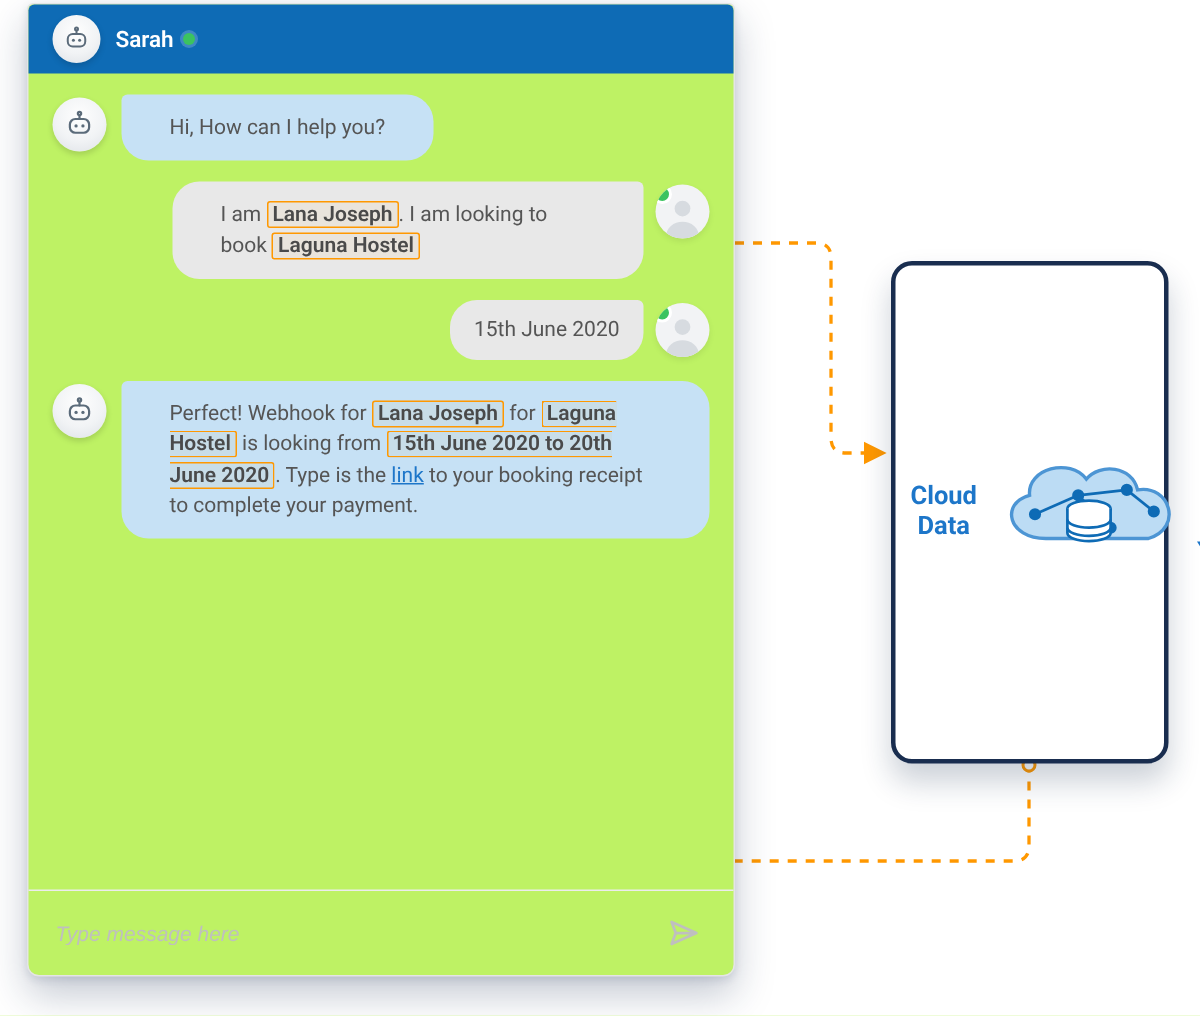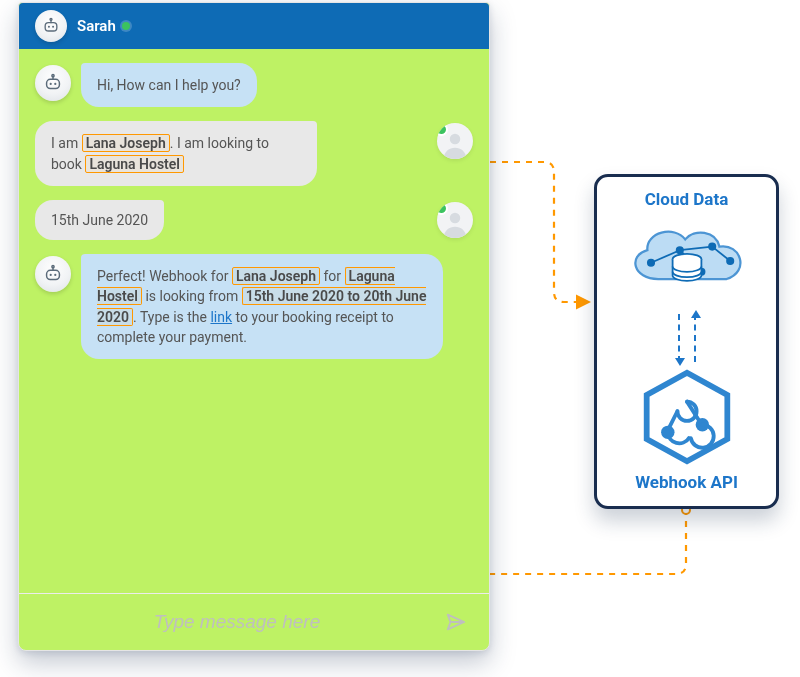--- a/index.html
+++ b/index.html
@@ -26,40 +26,40 @@
   .chat-window{position:absolute;left:18px;top:2px;width:470px;border:1px solid #e5e5e5;border-radius:4px 4px 8px 8px;background:#bef264;box-shadow:0 12px 26px rgba(25,45,79,.25),0 2px 6px rgba(25,45,79,.12);}
   .chat-header{height:46px;background:var(--blue-600);border-radius:4px 4px 0 0;display:flex;align-items:center;padding:0 16px;color:#fff;font-weight:600;}
   .robot-avatar{width:32px;height:32px;border-radius:50%;background:radial-gradient(circle at 50% 35%, #fefefe 0%, #f1f3f5 55%, #dde1e6 100%);display:flex;align-items:center;justify-content:center;box-shadow:0 2px 4px rgba(0,0,0,.15);flex:none;}
   .robot-avatar svg{width:20px;height:20px;}
   .header-avatar{margin-right:10px;}
   .chat-name{font-size:15px;}
   .chat-status-dot{width:8px;height:8px;border-radius:50%;background:var(--green-500);margin-left:6px;box-shadow:0 0 0 2px rgba(255,255,255,.2);}
   .chat-body{padding:14px 16px 10px 16px;min-height:520px;}
   .row{display:flex;margin-bottom:14px;align-items:flex-start;}
   .row.bot{justify-content:flex-start;}
-  .row.user{justify-content:space-between;}
+  .row.user{justify-content:flex-end;}
   .row .gap{width:10px;flex:none;}
   .row.bot .robot-avatar{width:36px;height:36px;margin-top:2px;}
   .row.bot .robot-avatar svg{width:22px;height:22px;}
-  .bubble{max-width:300px;padding:12px 16px;border-radius:14px;font-size:14px;line-height:1.45;word-wrap:break-word;}
+  .bubble{max-width:300px;padding:12px 32px;border-radius:14px;font-size:14px;line-height:1.45;word-wrap:break-word;}
   .bubble.bot{background:var(--blue-150);color:var(--gray-700);border-radius:4px 18px 18px 18px;}
   .bubble.user{background:var(--gray-200);color:var(--gray-700);border-radius:18px 4px 18px 18px;}
   .bubble.bot.wide{max-width:330px;}
   .user-avatar{width:36px;height:36px;border-radius:50%;background:#f2f3f5;position:relative;flex:none;margin-left:8px;margin-top:2px;box-shadow:0 2px 4px rgba(0,0,0,.08);display:flex;align-items:flex-end;justify-content:center;overflow:hidden;}
   .user-avatar svg{width:30px;height:30px;}
   .user-avatar::after{content:"";position:absolute;width:9px;height:9px;border-radius:50%;background:var(--green-500);top:0;left:-2px;border:2px solid #fff;}
   .hl{border:1.5px solid var(--orange-500);padding:0 3px;border-radius:2px;color:#4a4a4a;font-weight:600;background:rgba(255,152,0,.05);}
   .link-text{color:var(--blue-500);font-weight:400;text-decoration:underline;text-decoration-color:var(--blue-500);}
   .chat-input{border-top:1px solid #ececec;height:56px;display:flex;align-items:center;padding:0 16px;}
-  .chat-input input{flex:1;border:none;outline:none;font-size:19px;color:var(--gray-700);font-style:italic;background:transparent;text-align:center;}
+  .chat-input input{flex:1;border:none;outline:none;font-size:14px;color:var(--gray-700);font-style:italic;background:transparent;}
   .chat-input input::placeholder{color:var(--gray-400);font-style:italic;}
   .send-btn{width:34px;height:34px;display:flex;align-items:center;justify-content:center;cursor:pointer;color:var(--gray-400);}
   .send-btn svg{width:22px;height:22px;}
   
-  .cloud-card{position:absolute;left:594px;top:174px;width:185px;height:335px;border:3px solid var(--navy-900);border-radius:14px;background:#fff;box-shadow:0 12px 20px rgba(25,45,79,.22);padding:12px 10px 14px 10px;display:flex;flex-direction:column;align-items:center;justify-content:space-between;box-sizing:border-box;}
+  .cloud-card{position:absolute;left:594px;top:174px;width:185px;height:335px;border:3px solid var(--navy-900);border-radius:14px;background:#fff;box-shadow:0 12px 20px rgba(25,45,79,.22);padding:12px 10px 14px 10px;display:flex;flex-direction:row;align-items:center;justify-content:space-between;box-sizing:border-box;}
   .cloud-title{color:var(--blue-500);font-weight:700;font-size:17px;text-align:center;}
   .cloud-svg-wrap{position:relative;width:150px;height:90px;}
   .arrows-between{height:48px;display:flex;justify-content:center;gap:14px;}
   .dashed-arrow-v{width:0;border-left:2px dashed var(--blue-500);height:100%;position:relative;}
   .dashed-arrow-v.up::before{content:"";position:absolute;top:-4px;left:-5px;width:0;height:0;border-left:5px solid transparent;border-right:5px solid transparent;border-bottom:8px solid var(--blue-500);}
   .dashed-arrow-v.down::after{content:"";position:absolute;bottom:-4px;left:-5px;width:0;height:0;border-left:5px solid transparent;border-right:5px solid transparent;border-top:8px solid var(--blue-500);}
   .hex-wrap{width:96px;height:96px;position:relative;}
   .webhook-title{color:var(--blue-500);font-weight:700;font-size:17px;text-align:center;}
   
   .connectors{position:absolute;left:0;top:0;width:800px;height:677px;pointer-events:none;}

